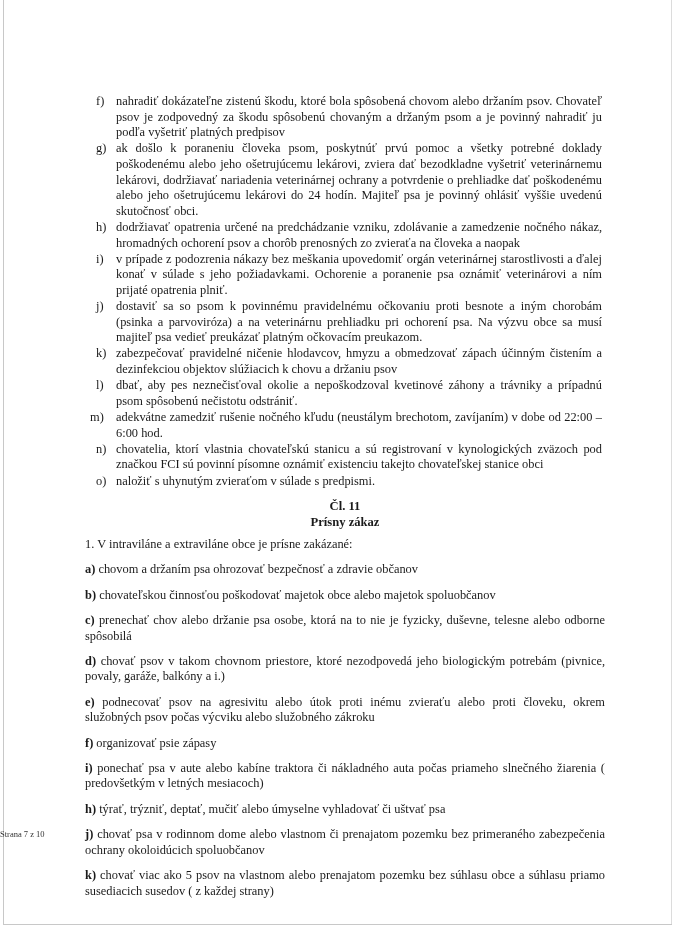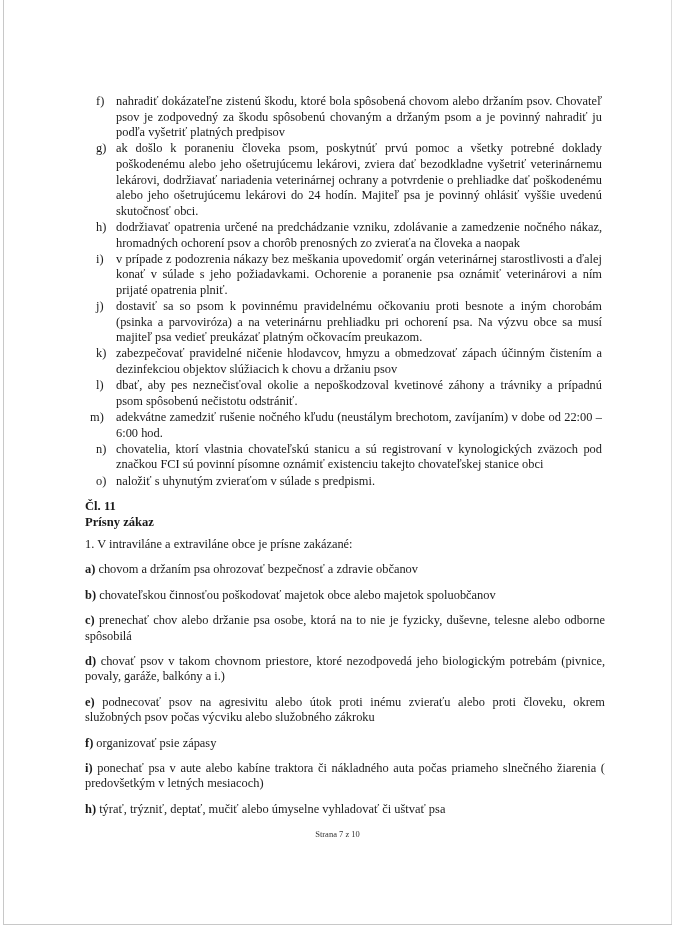--- a/index.html
+++ b/index.html
@@ -5,27 +5,27 @@
   html, body { margin: 0; padding: 0; background: #ffffff; }
   body { width: 675px; height: 926px; position: relative; overflow: hidden; font-family: "Liberation Serif", serif; color: #1a1a1a; }
   .page-border-left { position: absolute; left: 3px; top: 0; width: 1px; height: 924px; background: #c8c8c8; }
   .page-border-right { position: absolute; right: 3px; top: 0; width: 1px; height: 924px; background: #dcdcdc; }
   .page-border-bottom { position: absolute; left: 3px; right: 3px; bottom: 1px; height: 1px; background: #c8c8c8; }
   .content { position: absolute; left: 90px; top: 94px; width: 512px; font-size: 12.4px; line-height: 15.6px; }
   .list { margin: 0; padding: 0; list-style: none; }
   .list li { position: relative; padding-left: 26px; text-align: justify; margin-bottom: 0.6px; }
   .list li .marker { position: absolute; left: 6px; top: 0; }
   .list li.wide .marker { left: 0; }
-  .article-title { text-align: left; font-weight: bold; }
+  .article-title { text-align: center; font-weight: bold; }
   .section { position: absolute; left: 85px; top: 537px; width: 520px; font-size: 12.4px; line-height: 15.4px; }
   .section p { margin: 0; text-align: justify; }
   .section .lead { margin-bottom: 0.5px; }
   .section .item { margin-bottom: 0.5px; margin-top: 10px; }
   .section .item b { font-weight: bold; }
-  .footer { position: absolute; left: 0; right: 0; top: 829px; text-align: center; font-size: 8.5px; color: #333; }
+  .footer { position: absolute; left: 0; right: 0; top: 829px; text-align: left; font-size: 8.5px; color: #333; }
   .art-wrap { position: absolute; left: 85px; top: 499px; width: 520px; font-size: 12.6px; line-height: 15.8px; }
 </style>
 </head>
 <body>
 
 <div class="page-border-left"></div>
 <div class="page-border-right"></div>
 <div class="page-border-bottom"></div>
 
 <div class="content">
@@ -51,15 +51,17 @@
 <div class="section">
   <p class="lead">1. V intraviláne a extraviláne obce je prísne zakázané:</p>
   <p class="item"><b>a)</b><span> chovom a držaním psa ohrozovať bezpečnosť a zdravie občanov</span></p>
   <p class="item"><b>b)</b><span> chovateľskou činnosťou poškodovať majetok obce alebo majetok spoluobčanov</span></p>
   <p class="item"><b>c)</b><span> prenechať chov alebo držanie psa osobe, ktorá na to nie je fyzicky, duševne, telesne alebo odborne spôsobilá</span></p>
   <p class="item"><b>d)</b><span> chovať psov v takom chovnom priestore, ktoré nezodpovedá jeho biologickým potrebám (pivnice, povaly, garáže, balkóny a i.)</span></p>
   <p class="item"><b>e)</b><span> podnecovať psov na agresivitu alebo útok proti inému zvieraťu alebo proti človeku, okrem služobných psov počas výcviku alebo služobného zákroku</span></p>
   <p class="item"><b>f)</b><span> organizovať psie zápasy</span></p>
   <p class="item"><b>i)</b><span> ponechať psa v aute alebo kabíne traktora či nákladného auta počas priameho slnečného žiarenia ( predovšetkým v letných mesiacoch)</span></p>
   <p class="item"><b>h)</b><span> týrať, trýzniť, deptať, mučiť alebo úmyselne vyhladovať či uštvať psa</span></p>
+  <p class="item"><b>j)</b><span> chovať psa v rodinnom dome alebo vlastnom či prenajatom pozemku bez primeraného zabezpečenia ochrany okoloidúcich spoluobčanov</span></p>
+  <p class="item"><b>k)</b><span> chovať viac ako 5 psov na vlastnom alebo prenajatom pozemku bez súhlasu obce a súhlasu priamo susediacich susedov ( z každej  strany)</span></p>
 </div>
 
 <div class="footer">Strana 7 z 10</div>
 
 </body></html>

